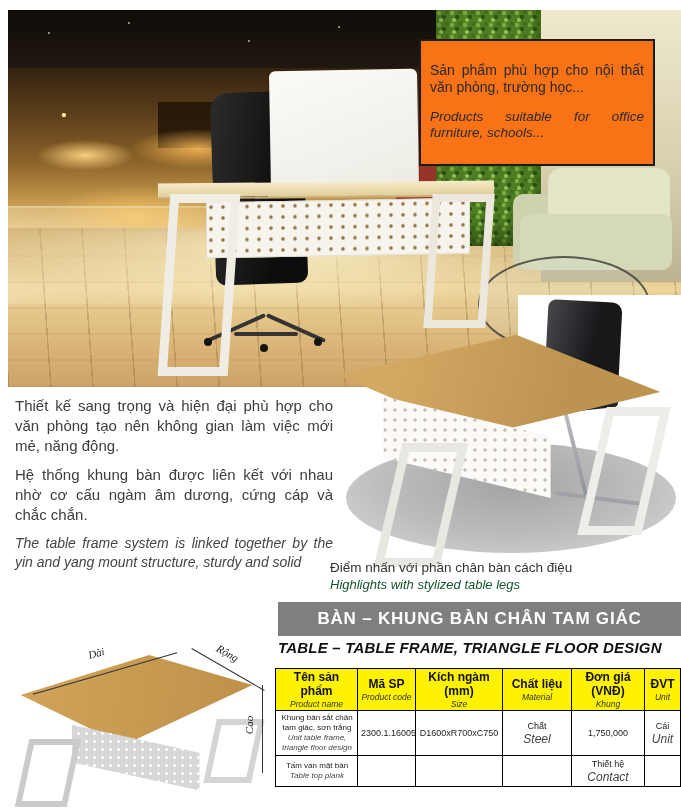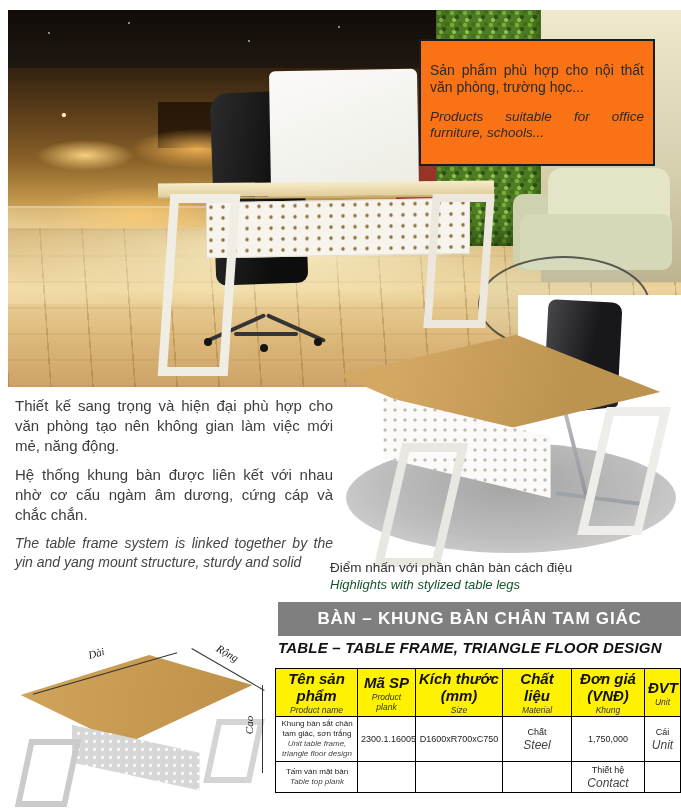--- a/index.html
+++ b/index.html
@@ -125,21 +125,21 @@
     font-size:15px;font-style:italic;font-weight:700;color:#111;letter-spacing:.2px;z-index:4;margin-top:7px;}
 
   
   .spec-table{position:absolute;left:275px;top:668px;width:405px;border-collapse:collapse;
     table-layout:fixed;background:#fff;z-index:4;}
   .spec-table th,.spec-table td{border:1px solid #000;padding:1px 3px;vertical-align:middle;text-align:center;box-sizing:border-box;}
   .spec-table thead tr{height:34px;}
   .spec-table .row1{height:45px;}
   .spec-table .row2{height:31px;}
   .spec-table thead th{background:var(--accent-yellow,#fff200);}
-  .h-vi{font-size:15px;font-weight:700;color:#111;font-style:italic;}
+  .h-vi{font-size:12px;font-weight:700;color:#111;}
   .h-en{font-size:8.5px;font-style:italic;font-weight:400;color:#333;margin-top:1px;}
   .c-name{text-align:left;padding-left:4px !important;}
   .cn-vi{font-size:8px;line-height:10px;color:#222;}
   .cn-en{font-size:8px;line-height:10px;font-style:italic;color:#444;}
   .cell-vi{font-size:9px;color:#222;}
   .cell-en{font-size:12px;font-style:italic;color:#444;margin-top:1px;}
 </style>
 </head>
 <body>
 
@@ -239,24 +239,24 @@
         <col style="width:36px">
     </colgroup>
     <thead>
       <tr>
         <th>
           <div class="h-vi">Tên sản phẩm</div>
           <div class="h-en">Product name</div>
         </th>
         <th>
           <div class="h-vi">Mã SP</div>
-          <div class="h-en">Product plank</div>
-        </th>
-        <th>
-          <div class="h-vi">Kích thước (mm)</div>
+          <div class="h-en">Product code</div>
+        </th>
+        <th>
+          <div class="h-vi">Kích ngàm (mm)</div>
           <div class="h-en">Size</div>
         </th>
         <th>
           <div class="h-vi">Chất liệu</div>
           <div class="h-en">Material</div>
         </th>
         <th>
           <div class="h-vi">Đơn giá (VNĐ)</div>
           <div class="h-en">Khung</div>
         </th>

